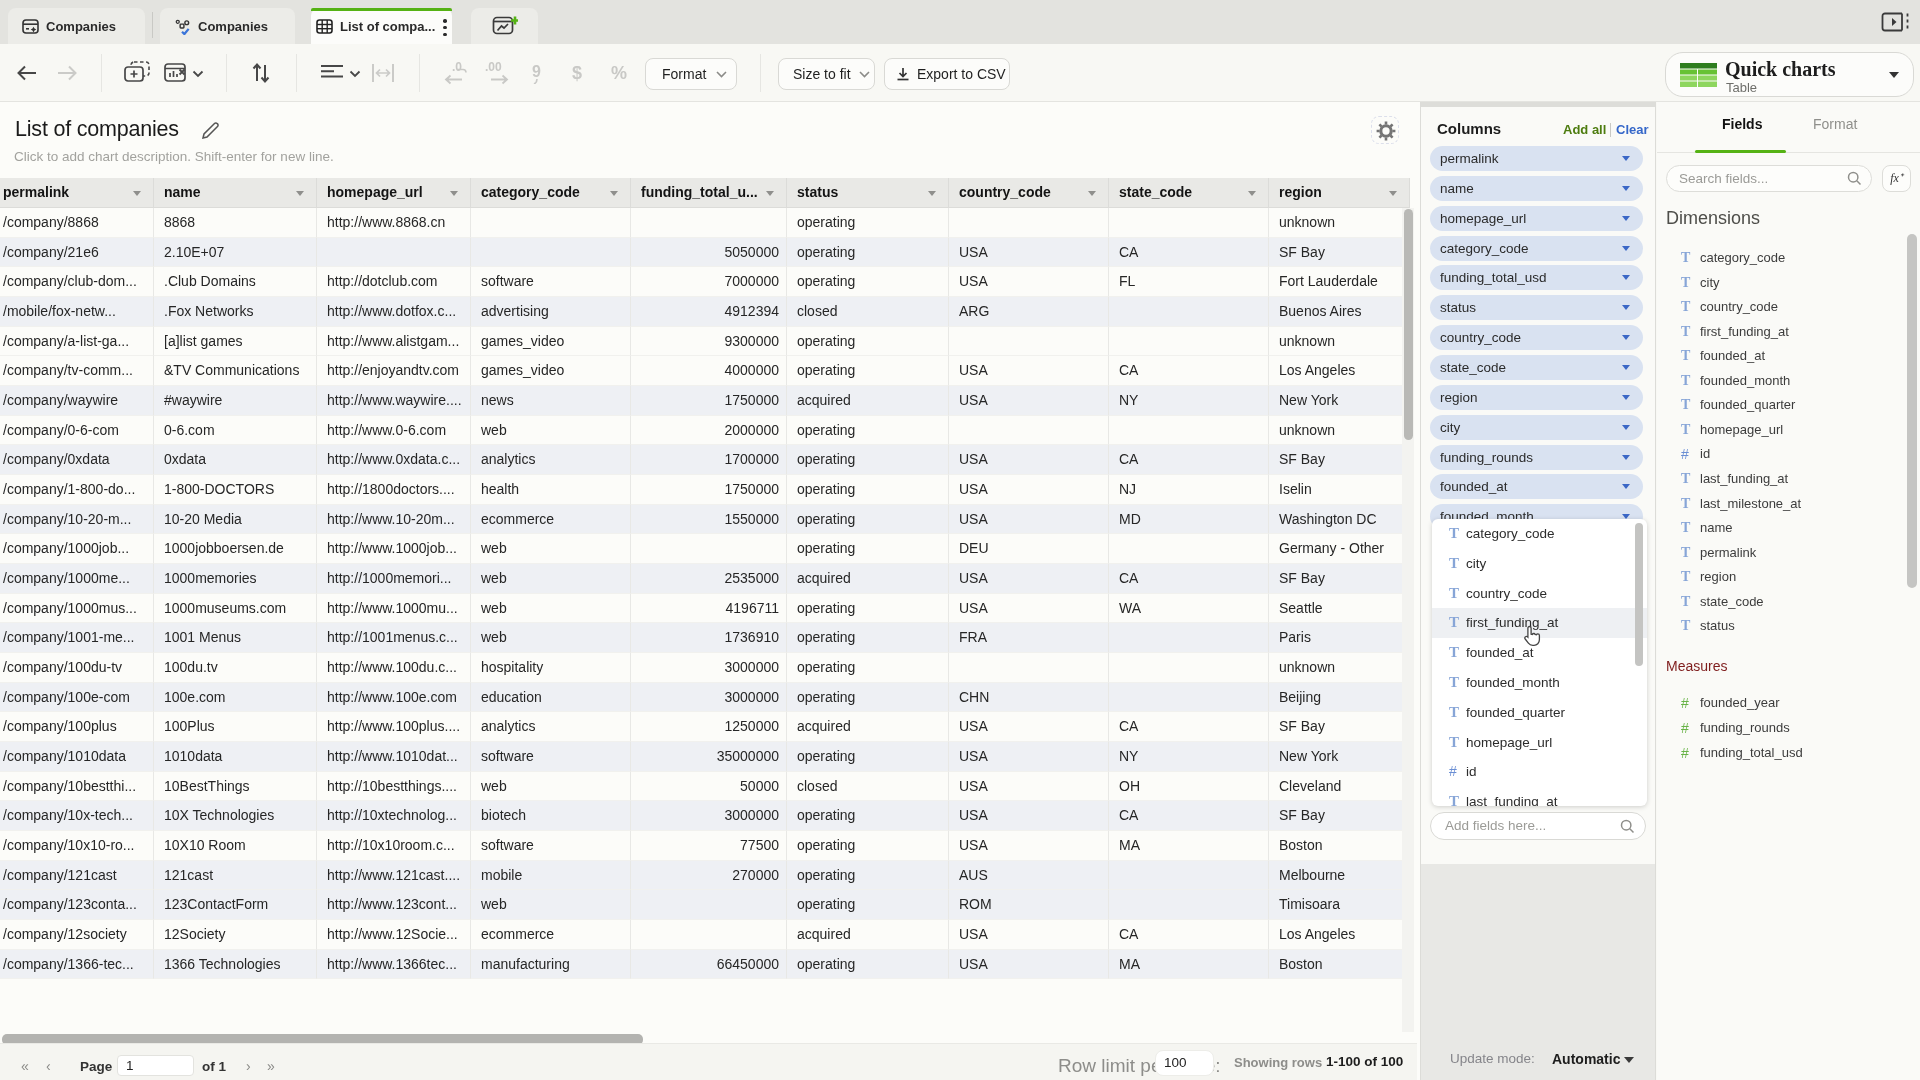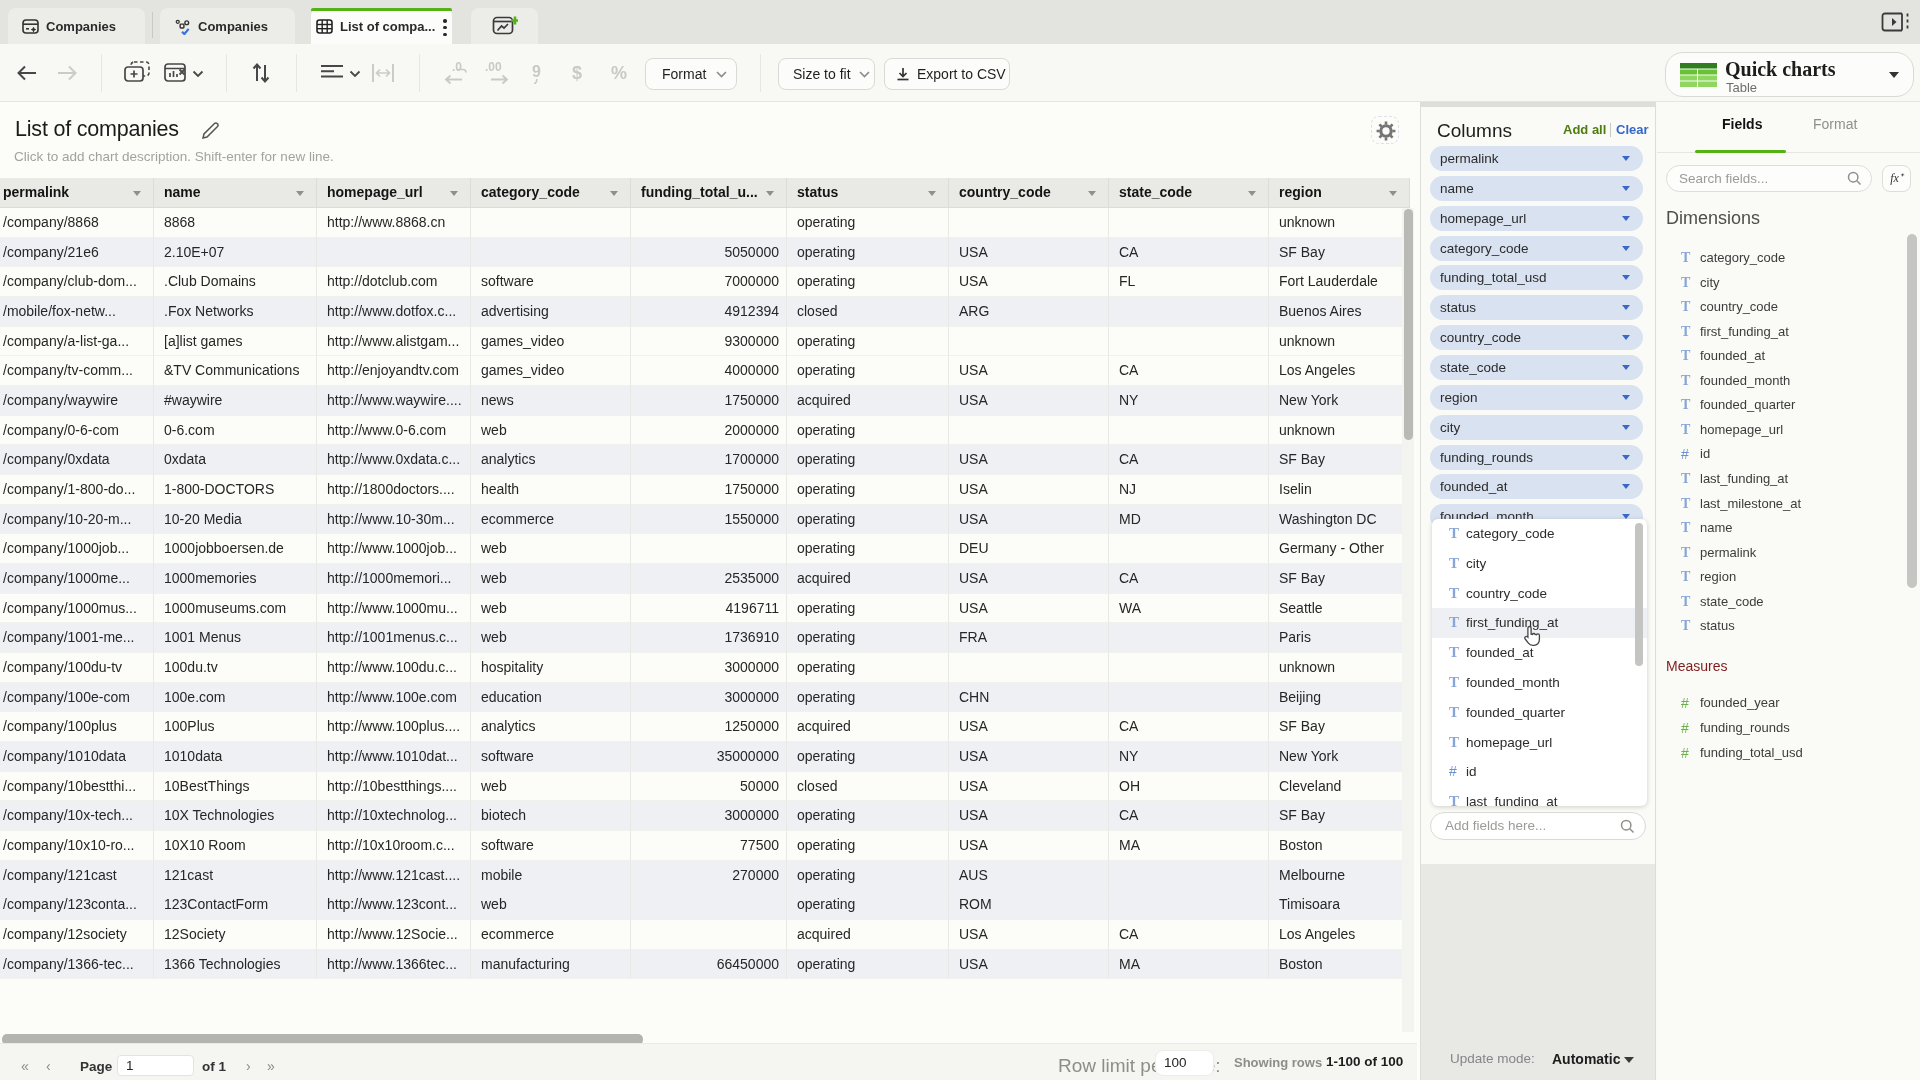--- a/index.html
+++ b/index.html
@@ -47,21 +47,21 @@
 #pginput{position:absolute;left:117px;top:11px;width:77px;height:21px;background:#fff;border:1px solid #e3e3df;border-radius:4px;font-size:13.5px;line-height:19px;padding-left:8px;color:#222}
 #pgof{position:absolute;left:202px;top:15px;font-weight:700;color:#333}
 
 #rowlimit{position:absolute;left:1058px;top:953px;font-size:19px;color:#8d8d8a;font-weight:400}
 #rowlimitbox{position:absolute;left:1155px;top:948px;width:59px;height:26px;background:#fff;border:1px solid #edede9;border-radius:8px;font-size:13.5px;line-height:24px;padding-left:8px;color:#222}
 #showing{position:absolute;left:1234px;top:953px;font-size:13px;color:#8d8d8a;font-weight:700}
 #showingv{position:absolute;left:1326px;top:952px;font-size:13.5px;color:#1d1d1d;font-weight:700}
 
 #colpanel{position:absolute;left:1420px;top:102px;width:236px;height:978px;background:#fafaf7;border-left:1px solid #dcdcd8;border-right:1px solid #dcdcd8}
 #colpanel .gray{position:absolute;left:0;top:762px;width:100%;height:216px;background:#e8e8e5}
-#colhead{position:absolute;left:16px;top:18px;font-size:19px;font-weight:400;color:#1d1d1d}
+#colhead{position:absolute;left:16px;top:18px;font-size:15px;font-weight:700;color:#1d1d1d}
 #addall{position:absolute;left:142px;top:20px;font-size:13px;font-weight:700;color:#4d7c0f}
 #lsep{position:absolute;left:189px;top:21px;width:1px;height:14px;background:#c9c9c5}
 #clearl{position:absolute;left:195px;top:20px;font-size:13px;font-weight:700;color:#3567c9}
 .pill{position:absolute;left:9px;width:213px;height:25px;background:#d9e2f1;border-radius:13px;font-size:13.5px;font-weight:400;color:#2b2b2b;line-height:25px;padding-left:10px}
 .pcaret{position:absolute;right:13px;top:10px;width:0;height:0;border-left:4.5px solid transparent;border-right:4.5px solid transparent;border-top:5.5px solid #3b67c6}
 
 #popup{position:absolute;left:1432px;top:519px;width:215px;height:287px;background:#fff;border-radius:6px;box-shadow:0 1px 5px rgba(0,0,0,.18);z-index:5;overflow:hidden}
 .pitem{position:absolute;left:0;width:100%;height:29.8px;line-height:29.8px;font-size:13.5px;color:#2c2c2c;padding-left:34px}
 .pitem.hl{background:#eef0f3}
 .ticon,.hicon{position:absolute;left:17px;top:0;color:#87a5d7;font-family:"Liberation Serif",serif;font-size:15px;font-weight:700}
@@ -351,21 +351,21 @@
             <td>health</td>
             <td class="num">1750000</td>
             <td>operating</td>
             <td>USA</td>
             <td>NJ</td>
             <td>Iselin</td>
           </tr>
 <tr class="alt">
             <td class="c0">/company/10-20-m...</td>
             <td>10-20 Media</td>
-            <td>http://www.10-30m...</td>
+            <td>http://www.10-20m...</td>
             <td>ecommerce</td>
             <td class="num">1550000</td>
             <td>operating</td>
             <td>USA</td>
             <td>MD</td>
             <td>Washington DC</td>
           </tr>
 <tr>
             <td class="c0">/company/1000job...</td>
             <td>1000jobboersen.de</td>

